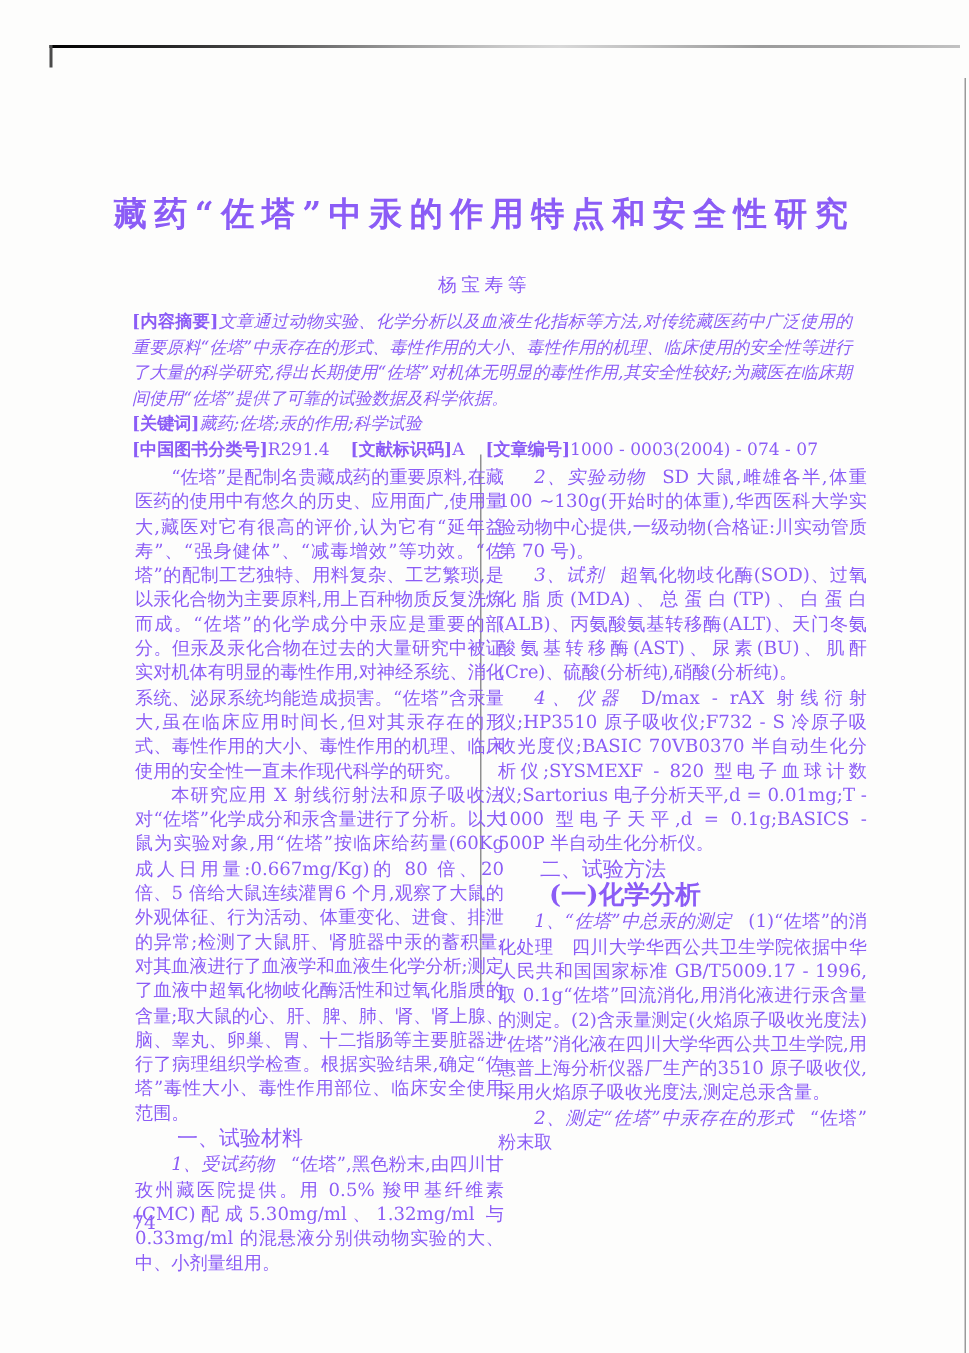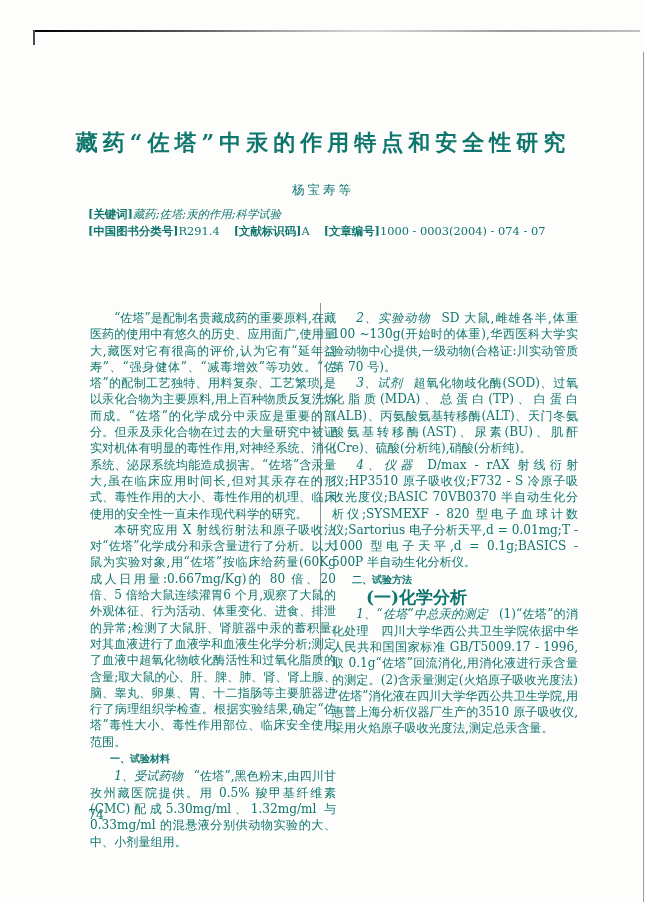--- a/index.html
+++ b/index.html
@@ -1,18 +1,18 @@
 <!DOCTYPE html>
 <html lang="zh"><head>
 <meta charset="utf-8">
 <style>
   html,body{margin:0;padding:0;background:#ffffff;}
   .page{
     position:relative;width:646px;height:902px;background:#fdfdfc;overflow:hidden;
-    font-family:"DejaVu Serif","Liberation Serif",serif;color:#0f766e;
+    font-family:"DejaVu Serif","Liberation Serif",serif;color:#8b5cf6;
   }
   
   .scan-top-line{position:absolute;left:33px;top:30px;width:607px;height:2px;
     background:linear-gradient(to right,#000 0%,#222 12%,#555 25%,#999 38%,#c9c9c9 50%,#d8d8d8 56%,#bdbdbd 66%,#9b9b9b 78%,#a8a8a8 88%,#c2c2c2 100%);}
   .scan-top-tick{position:absolute;left:33px;top:30px;width:2px;height:15px;background:#4a4a4a;}
   .scan-right-line{position:absolute;left:643px;top:52px;width:1px;height:850px;background:#9a9a9a;}
   .col-divider{position:absolute;left:320px;top:303px;width:1px;height:358px;background:#8f8f8f;}
   
   .title{position:absolute;left:0;top:128px;width:100%;text-align:center;
     font-size:22px;font-weight:bold;letter-spacing:5px;white-space:nowrap;}
@@ -25,54 +25,56 @@
   .b{font-weight:bold;font-style:normal;}
   .kai{font-style:italic;}
   .meta-line{margin-top:0 !important;}
   .meta-gap{display:inline-block;width:14px;}
   
   .col{position:absolute;top:310px;width:246px;
     font-size:12.1px;line-height:16.3px;text-align:justify;}
   .col-left{left:75px;margin-left:15px;}
   .col-right{left:332px;}
   .col p{margin:0;text-indent:2em;}
-  .col h3{margin:1px 0;font-size:10px;font-weight:bold;text-indent:2em;}
+  .col h3{margin:1px 0;font-size:14px;font-weight:normal;text-indent:2em;}
   .col h4{margin:1px 0;font-size:17px;font-weight:bold;text-indent:2em;}
   .lbl{margin-right:0.9em;}
   .page-number{position:absolute;left:88px;top:779px;font-size:12.5px;margin-top:28px;}
 </style>
 </head>
 <body>
 
 <div class="page">
 
   <div class="scan-top-line"></div>
   <div class="scan-top-tick"></div>
   <div class="scan-right-line"></div>
   <div class="col-divider"></div>
 
   <div class="title">藏药“佐塔”中汞的作用特点和安全性研究</div>
   <div class="author">杨宝寿等</div>
 
   <div class="abstract">
+    <p><span class="b">[内容摘要]</span><span class="kai">文章通过动物实验、化学分析以及血液生化指标等方法,对传统藏医药中广泛使用的重要原料“佐塔”中汞存在的形式、毒性作用的大小、毒性作用的机理、临床使用的安全性等进行了大量的科学研究,得出长期使用“佐塔”对机体无明显的毒性作用,其安全性较好;为藏医在临床期间使用“佐塔”提供了可靠的试验数据及科学依据。</span></p>
     <p class="meta-line"><span class="b">[关键词]</span><span class="kai">藏药;佐塔;汞的作用;科学试验</span></p>
     <p class="meta-line"><span class="b">[中国图书分类号]</span><span>R291.4</span><span class="meta-gap"></span><span class="b">[文献标识码]</span><span>A</span><span class="meta-gap"></span><span class="b">[文章编号]</span><span>1000 - 0003(2004) - 074 - 07</span></p>
   </div>
 
   <div class="col col-left">
     <p>“佐塔”是配制名贵藏成药的重要原料,在藏医药的使用中有悠久的历史、应用面广,使用量大,藏医对它有很高的评价,认为它有“延年益寿”、“强身健体”、“减毒增效”等功效。“佐塔”的配制工艺独特、用料复杂、工艺繁琐,是以汞化合物为主要原料,用上百种物质反复洗炼而成。“佐塔”的化学成分中汞应是重要的部分。但汞及汞化合物在过去的大量研究中被证实对机体有明显的毒性作用,对神经系统、消化系统、泌尿系统均能造成损害。“佐塔”含汞量大,虽在临床应用时间长,但对其汞存在的形式、毒性作用的大小、毒性作用的机理、临床使用的安全性一直未作现代科学的研究。</p>
     <p>本研究应用 X 射线衍射法和原子吸收法对“佐塔”化学成分和汞含量进行了分析。以大鼠为实验对象,用“佐塔”按临床给药量(60Kg 成人日用量:0.667mg/Kg)的 80 倍、20 倍、5 倍给大鼠连续灌胃6 个月,观察了大鼠的外观体征、行为活动、体重变化、进食、排泄的异常;检测了大鼠肝、肾脏器中汞的蓄积量;对其血液进行了血液学和血液生化学分析;测定了血液中超氧化物岐化酶活性和过氧化脂质的含量;取大鼠的心、肝、脾、肺、肾、肾上腺、脑、睾丸、卵巢、胃、十二指肠等主要脏器进行了病理组织学检查。根据实验结果,确定“佐塔”毒性大小、毒性作用部位、临床安全使用范围。</p>
     <h3>一、试验材料</h3>
     <p><span class="kai lbl">1、受试药物</span><span>“佐塔”,黑色粉末,由四川甘孜州藏医院提供。用 0.5% 羧甲基纤维素(CMC)配成5.30mg/ml、1.32mg/ml 与 0.33mg/ml 的混悬液分别供动物实验的大、中、小剂量组用。</span></p>
   </div>
 
   <div class="col col-right">
     <p><span class="kai lbl">2、实验动物</span><span>SD 大鼠,雌雄各半,体重 100 ~130g(开始时的体重),华西医科大学实验动物中心提供,一级动物(合格证:川实动管质第 70 号)。</span></p>
     <p><span class="kai lbl">3、试剂</span><span>超氧化物歧化酶(SOD)、过氧化脂质(MDA)、总蛋白(TP)、白蛋白(ALB)、丙氨酸氨基转移酶(ALT)、天门冬氨酸氨基转移酶(AST)、尿素(BU)、肌酐(Cre)、硫酸(分析纯),硝酸(分析纯)。</span></p>
     <p><span class="kai lbl">4、仪器</span><span>D/max - rAX 射线衍射仪;HP3510 原子吸收仪;F732 - S 冷原子吸收光度仪;BASIC 70VB0370 半自动生化分析仪;SYSMEXF - 820 型电子血球计数仪;Sartorius 电子分析天平,d = 0.01mg;T - 1000 型电子天平,d = 0.1g;BASICS - 500P 半自动生化分析仪。</span></p>
     <h3>二、试验方法</h3>
     <h4>(一)化学分析</h4>
     <p><span class="kai lbl">1、“佐塔”中总汞的测定</span><span>(1)“佐塔”的消化处理　四川大学华西公共卫生学院依据中华人民共和国国家标准 GB/T5009.17 - 1996,取 0.1g“佐塔”回流消化,用消化液进行汞含量的测定。(2)含汞量测定(火焰原子吸收光度法)“佐塔”消化液在四川大学华西公共卫生学院,用惠普上海分析仪器厂生产的3510 原子吸收仪,采用火焰原子吸收光度法,测定总汞含量。</span></p>
+    <p><span class="kai lbl">2、测定“佐塔”中汞存在的形式</span><span>“佐塔”粉末取</span></p>
   </div>
 
   <div class="page-number">74</div>
 
 </div>
 
 </body></html>

